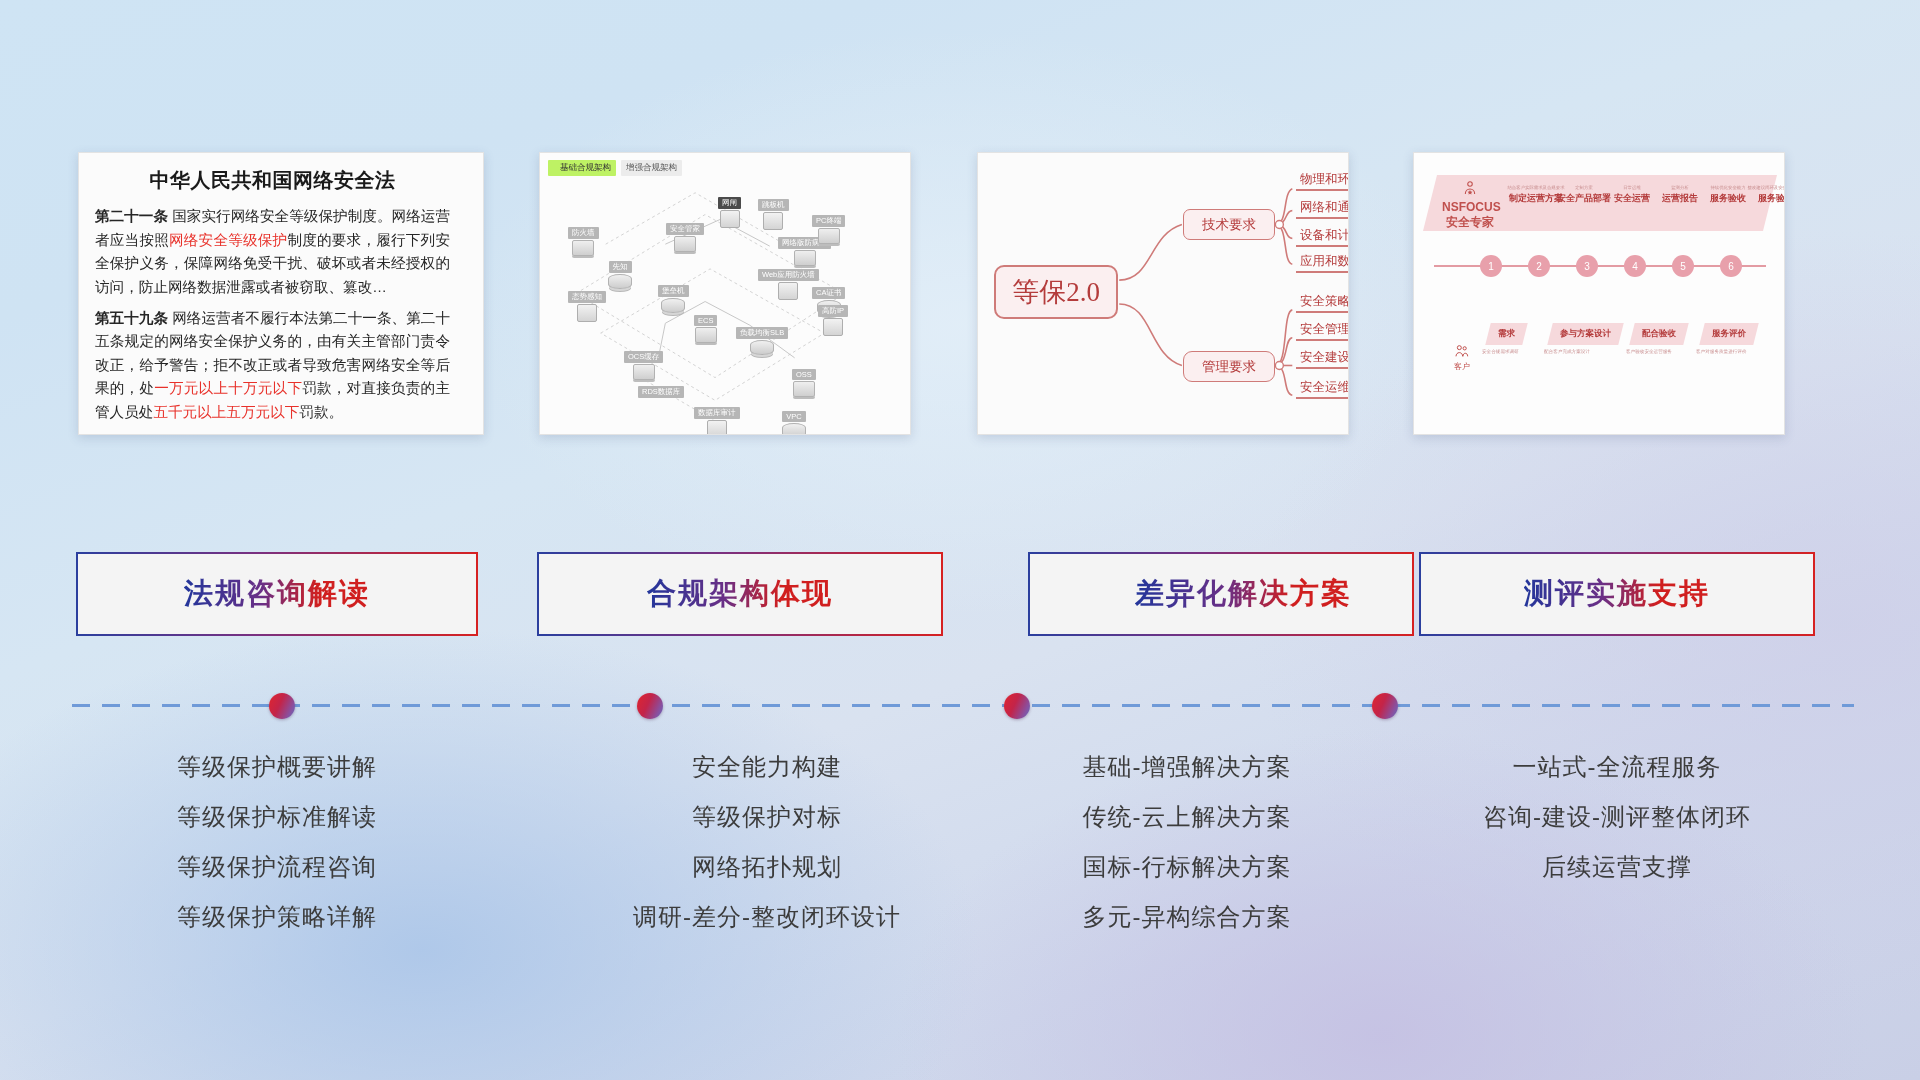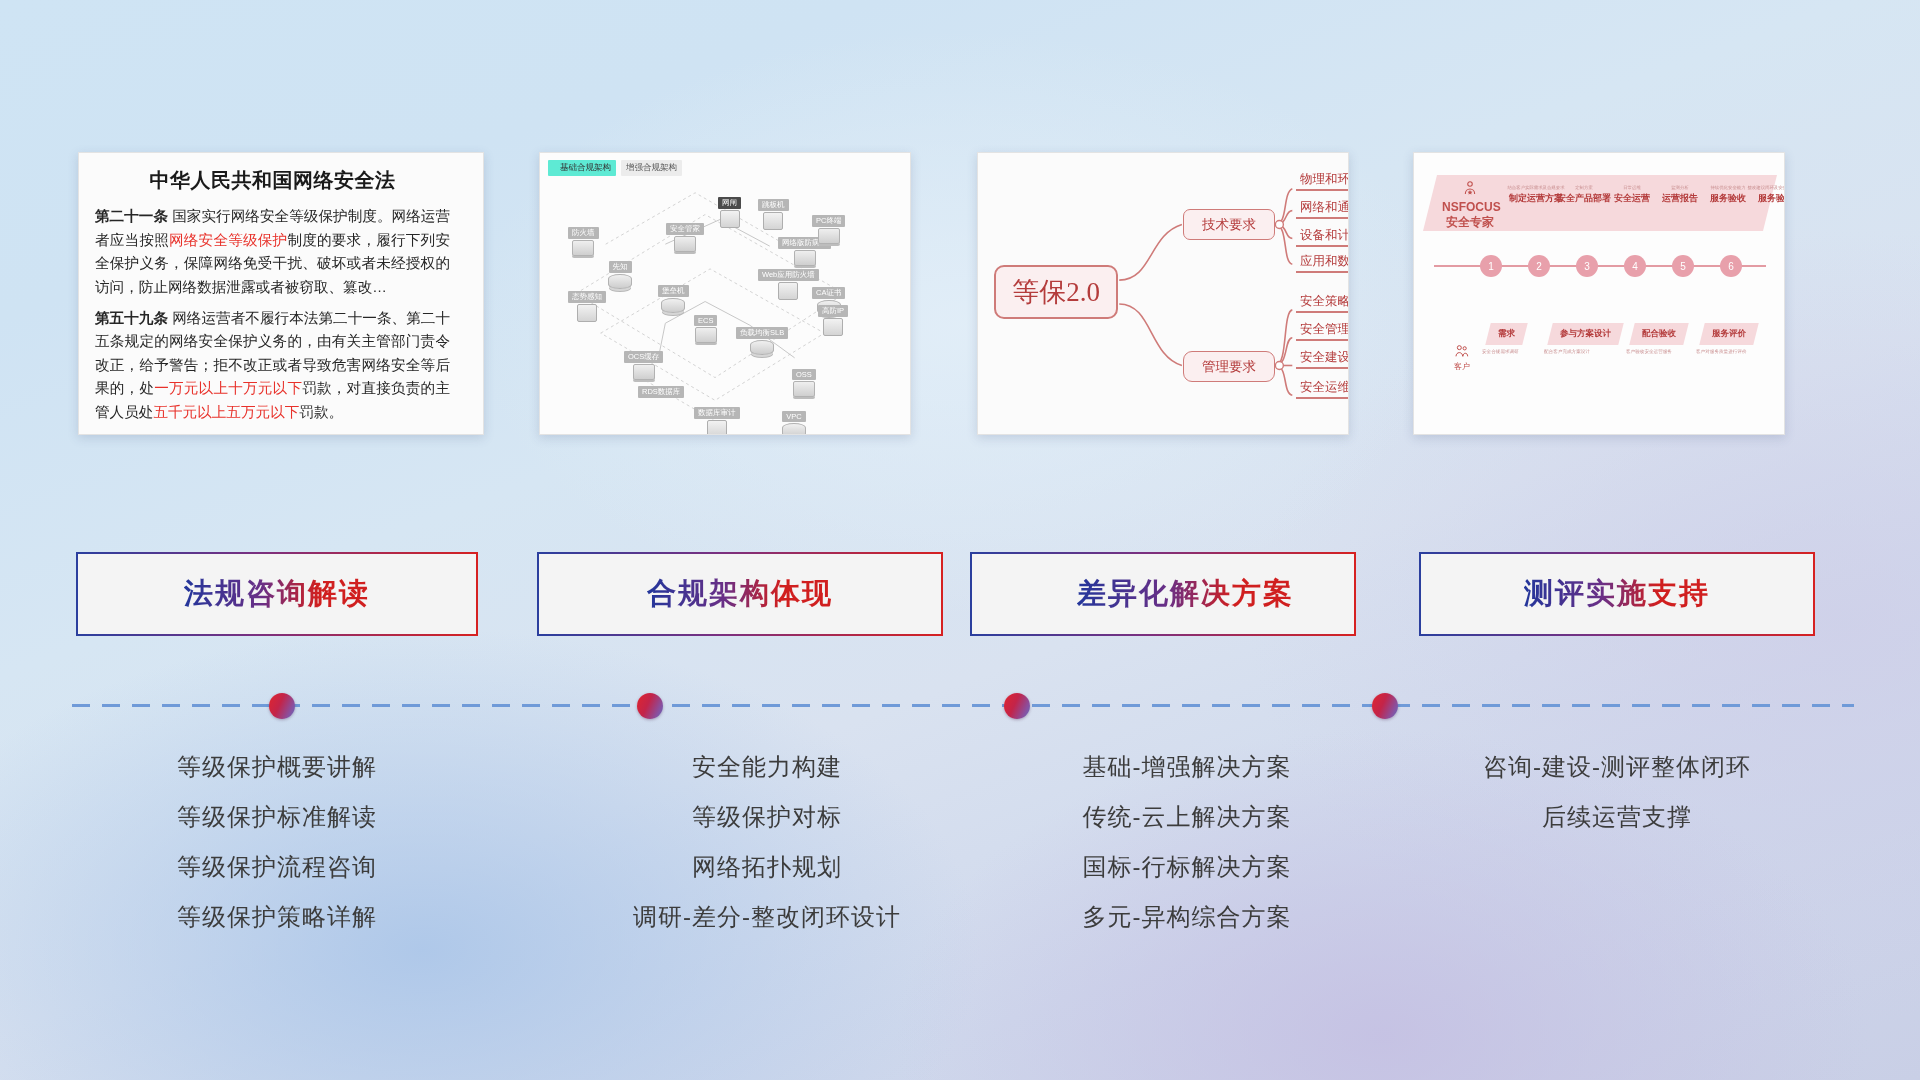--- a/index.html
+++ b/index.html
@@ -26,21 +26,21 @@
   .card-law { position: absolute; left: 78px; top: 152px; width: 406px; height: 283px; padding: 14px 33px 10px 16px; }
   .law-title { text-align: center; font-size: 20px; font-weight: bold; color: #1a1a1a; letter-spacing: .5px; margin-bottom: 11px; }
   .law-p { font-size: 14.6px; line-height: 1.62; color: #262626; text-align: justify; margin-bottom: 7px; }
   .law-art { font-weight: bold; }
   .law-hl { color: #e8312a; }
 
   
   .card-arch { position: absolute; left: 539px; top: 152px; width: 372px; height: 283px; background: #fcfcfc; }
   .arch-tabs { position: absolute; left: 8px; top: 7px; display: flex; gap: 5px; }
   .arch-tab { font-size: 8.5px; color: #555; background: #ececec; padding: 2px 5px; border-radius: 1px; white-space: nowrap; }
-  .arch-tab.active { background: #5eead4; color: #333; padding-left: 12px; }
+  .arch-tab.active { background: #bef264; color: #333; padding-left: 12px; }
   .arch-canvas { position: absolute; inset: 22px 6px 6px 6px; }
   .node {
     position: absolute; display: flex; flex-direction: column; align-items: center; gap: 1px;
   }
   .node-lbl { font-size: 7.5px; color: #fff; background: #9d9d9d; padding: 1px 4px; border-radius: 1px; white-space: nowrap; }
   .node-lbl.dark { background: #4b4b4b; }
   .node-lbl.light { background: #b6b6b6; }
   .box3d {
     width: 22px; height: 16px; background: linear-gradient(180deg,#efefef,#cfcfcf);
     border: 1px solid #b2b2b2; border-radius: 2px;
@@ -361,21 +361,21 @@
   </div>
 </div>
 
 <div class="heads">
     <div class="head-box" style="left: 76px; width: 402px;">
       <div class="head-text">法规咨询解读</div>
     </div>
     <div class="head-box" style="left: 537px; width: 406px;">
       <div class="head-text">合规架构体现</div>
     </div>
-    <div class="head-box" style="left: 970px; width: 386px; padding-left: 45px;">
+    <div class="head-box" style="left: 1028px; width: 386px; padding-left: 45px;">
       <div class="head-text">差异化解决方案</div>
     </div>
     <div class="head-box" style="left: 1419px; width: 396px;">
       <div class="head-text">测评实施支持</div>
     </div>
   </div>
 
 <div class="timeline">
   <div class="tl-line"></div>
   <div>
@@ -399,16 +399,17 @@
       <div class="col-item">网络拓扑规划</div>
       <div class="col-item">调研-差分-整改闭环设计</div>
     </div>
     <div class="col" style="position: absolute; left: 994px; width: 386px;">
       <div class="col-item">基础-增强解决方案</div>
       <div class="col-item">传统-云上解决方案</div>
       <div class="col-item">国标-行标解决方案</div>
       <div class="col-item">多元-异构综合方案</div>
     </div>
     <div class="col" style="position: absolute; left: 1419px; width: 396px;">
+      <div class="col-item">一站式-全流程服务</div>
       <div class="col-item">咨询-建设-测评整体闭环</div>
       <div class="col-item">后续运营支撑</div>
     </div>
   </div>
 
 </body></html>

